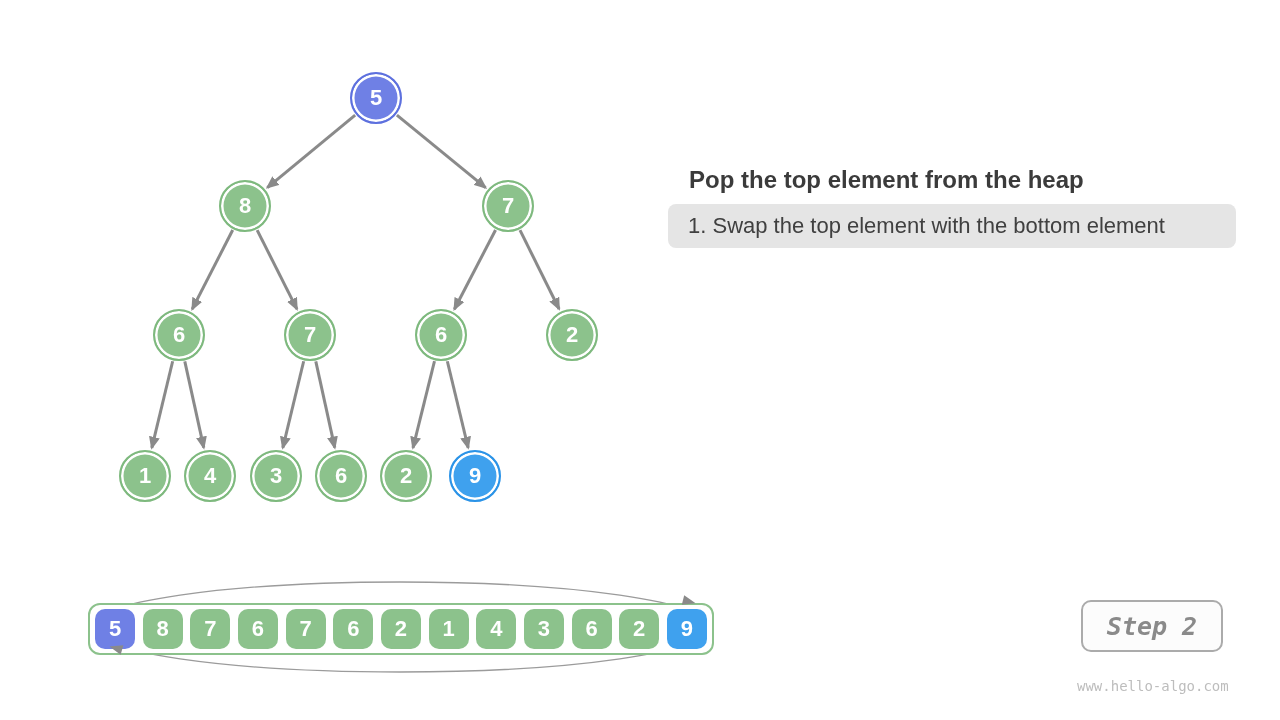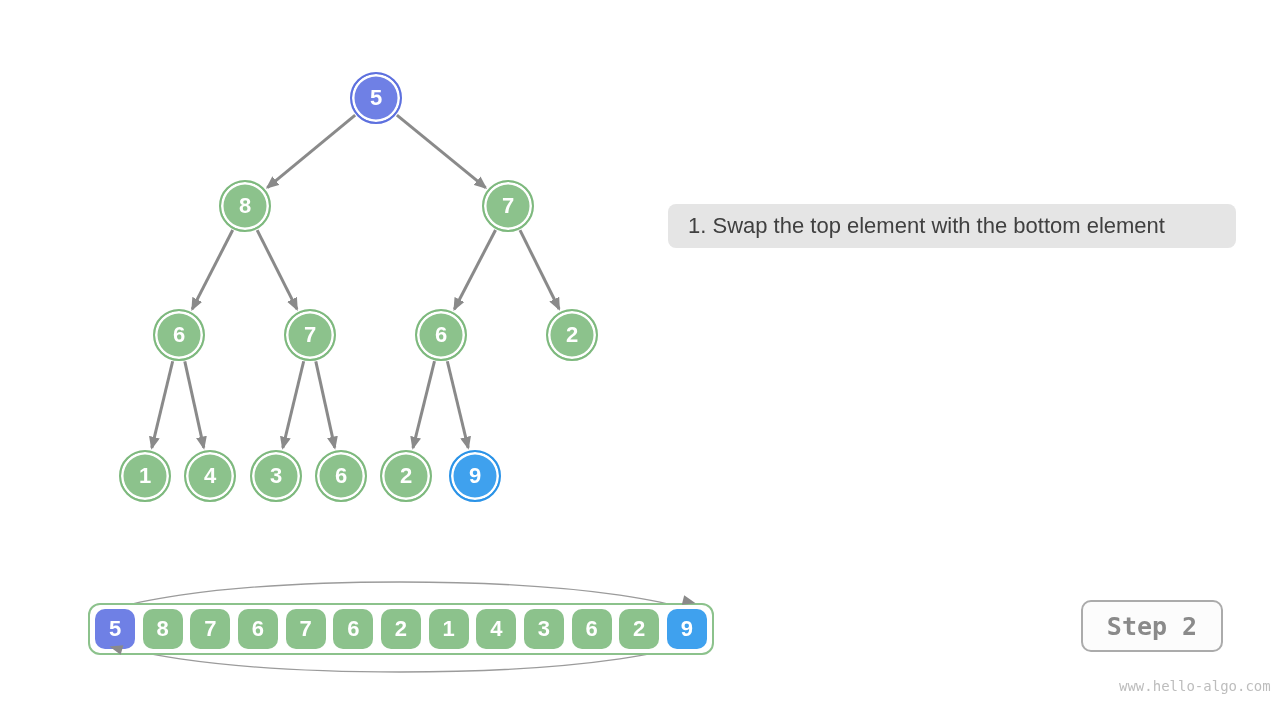--- a/index.html
+++ b/index.html
@@ -22,24 +22,24 @@
   #array-box { position:absolute; left:88px; top:603px; width:612px; height:40px;
                background:#fff; border:2px solid #8CC28C; border-radius:12px;
                padding:4px 5px; display:flex; justify-content:space-between; align-items:center; }
   .cell { width:40px; height:40px; border-radius:10px; display:flex; align-items:center;
           justify-content:center; color:#fff; font-weight:bold; font-size:22px; }
 
   #step-badge { position:absolute; left:1081px; top:600px; width:142px; height:52px;
                 border:2px solid #ababab; border-radius:10px; background:#fcfcfc;
                 display:flex; align-items:center; justify-content:center;
                 font-family:"DejaVu Sans Mono", monospace; font-weight:bold;
-                font-size:25px; color:#8a8a8a; box-sizing:border-box; }
+                font-size:25px; color:#8a8a8a; box-sizing:border-box;font-style:italic; }
 
   #watermark { position:absolute; left:1077px; top:678px; font-family:"DejaVu Sans Mono", monospace;
-               font-size:14px; color:#bdbdbd;margin-left:42px; }
+               font-size:14px; color:#bdbdbd; }
 </style>
 </head>
 <body>
 
 <div id="stage">
 
   <svg id="back-svg" class="layer" width="1280" height="720">
     <defs>
       <marker id="arrow" markerWidth="13" markerHeight="11" refX="11" refY="5.5" orient="auto" markerUnits="userSpaceOnUse">
         <path d="M0,0 L13,5.5 L0,11 z" fill="#8A8A8A"></path>
@@ -73,20 +73,21 @@
       <div class="node" style="left: 415px; top: 309px; background: rgb(140, 194, 140); border-color: rgb(126, 185, 126);">6</div>
       <div class="node" style="left: 546px; top: 309px; background: rgb(140, 194, 140); border-color: rgb(126, 185, 126);">2</div>
       <div class="node" style="left: 119px; top: 450px; background: rgb(140, 194, 140); border-color: rgb(126, 185, 126);">1</div>
       <div class="node" style="left: 184px; top: 450px; background: rgb(140, 194, 140); border-color: rgb(126, 185, 126);">4</div>
       <div class="node" style="left: 250px; top: 450px; background: rgb(140, 194, 140); border-color: rgb(126, 185, 126);">3</div>
       <div class="node" style="left: 315px; top: 450px; background: rgb(140, 194, 140); border-color: rgb(126, 185, 126);">6</div>
       <div class="node" style="left: 380px; top: 450px; background: rgb(140, 194, 140); border-color: rgb(126, 185, 126);">2</div>
       <div class="node" style="left: 449px; top: 450px; background: rgb(63, 161, 238); border-color: rgb(43, 147, 231);">9</div>
     </div>
 
+  <div id="page-title">Pop the top element from the heap</div>
 
   <div id="subtitle-box">
     <span>1. Swap the top element with the bottom element</span>
   </div>
 
   <div id="array-box">
       <div class="cell" style="background: rgb(111, 128, 229);">5</div>
       <div class="cell" style="background: rgb(140, 194, 140);">8</div>
       <div class="cell" style="background: rgb(140, 194, 140);">7</div>
       <div class="cell" style="background: rgb(140, 194, 140);">6</div>

